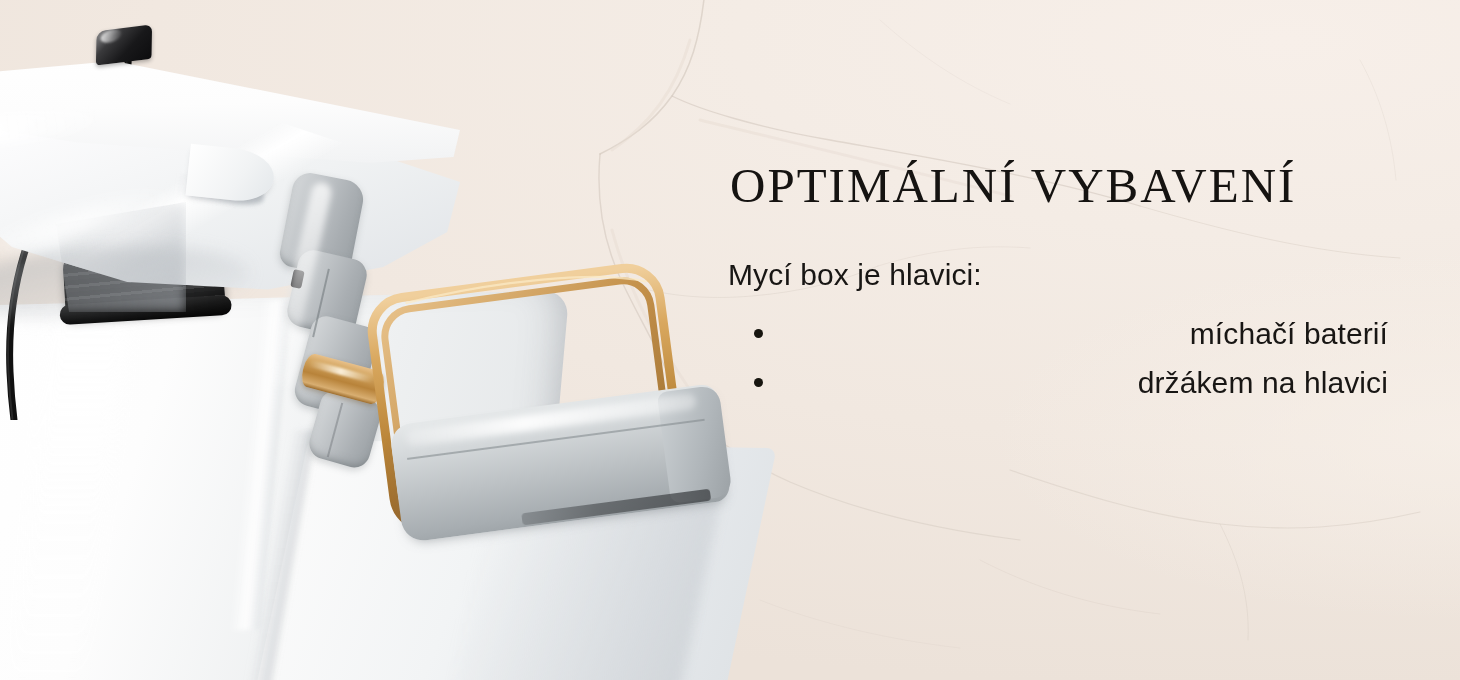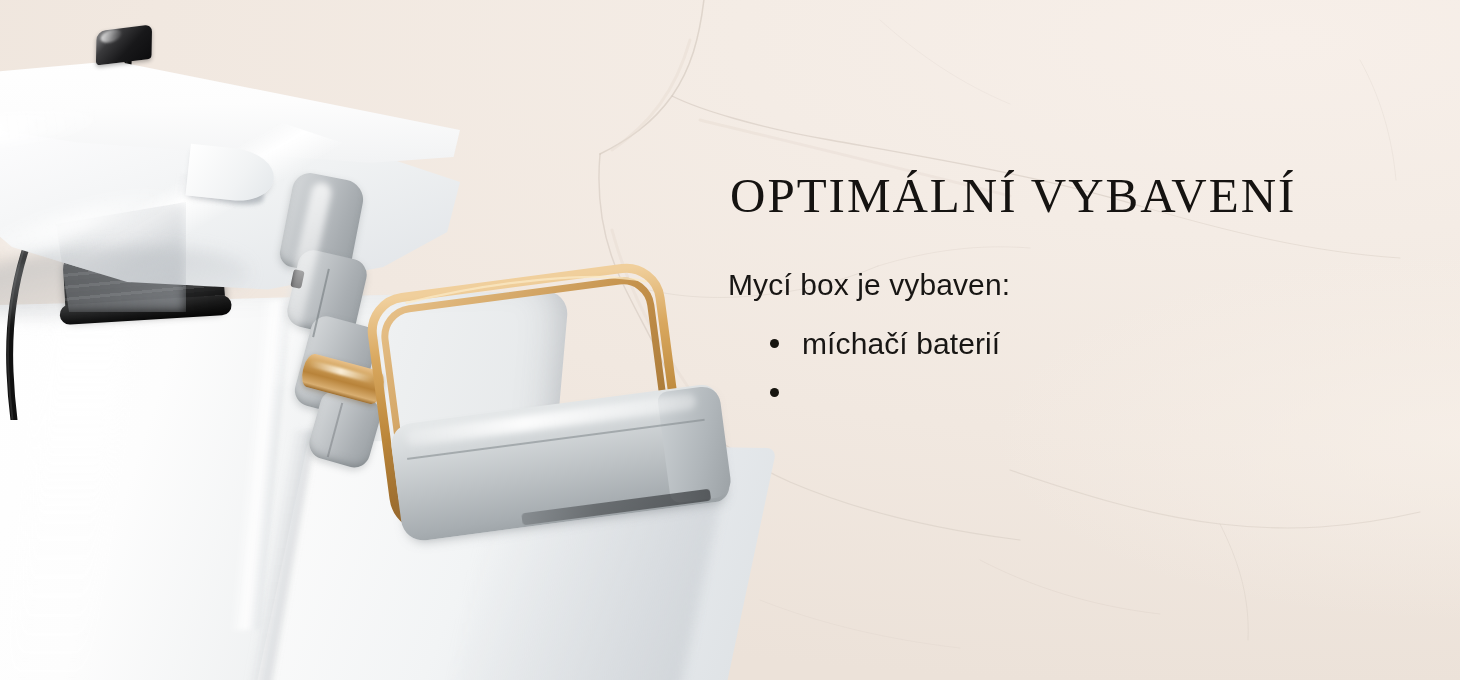--- a/index.html
+++ b/index.html
@@ -237,34 +237,34 @@
     position:absolute;left:270px;top:2px;width:62px;height:112px;border-radius:10px 18px 18px 10px;
     background:linear-gradient(110deg,#cdd2d5,#b0b6ba 60%,#9ba1a5);
   }
   .cushion-foot{
     position:absolute;left:120px;top:104px;width:190px;height:12px;border-radius:4px;
     background:linear-gradient(90deg,#7d8286,#55595c 40%,#3b3e41);
     opacity:.75;filter:blur(.6px);
   }
 
   
-  .copy{position:absolute;left:728px;top:170px;width:660px;}
+  .copy{position:absolute;left:728px;top:160px;width:660px;}
   .headline{
     font-family:"Liberation Serif", serif;
     font-size:49px;line-height:1.06;
     letter-spacing:2.0px;
     color:#151311;font-weight:400;
     margin:0 0 44px 2px;white-space:nowrap;
   }
   .lead{
     font-family:"Liberation Sans", sans-serif;
     font-size:30px;line-height:1.25;color:#181614;
     font-weight:400;margin:0 0 16px 0;letter-spacing:.1px;
   }
-  .list{list-style:none;margin:16px;padding:0 0 0 26px;}
+  .list{list-style:none;margin:0;padding:0 0 0 26px;text-align:right;}
   .list li{
     position:relative;
     font-family:"Liberation Sans", sans-serif;
     font-size:30px;line-height:49px;color:#181614;
     padding-left:32px;letter-spacing:.1px;white-space:nowrap;
   }
   .list li .bullet{
     position:absolute;left:0;top:20px;width:9px;height:9px;border-radius:50%;
     background:#17150f;
   }
@@ -385,25 +385,26 @@
       <div class="cushion-right"></div>
       <div class="cushion-hi"></div>
       <div class="cushion-seam"></div>
       <div class="cushion-foot"></div>
     </div>
 
   </div>
 
   <div class="copy">
     <h1 class="headline">OPTIMÁLNÍ VYBAVENÍ</h1>
-    <p class="lead">Mycí box je vybaven:</p>
+    <p class="lead">Mycí box je hlavici:</p>
     <ul class="list">
       <li>
         <span class="bullet"></span>
         <span>míchačí baterií</span>
       </li>
       <li>
         <span class="bullet"></span>
+        <span>držákem na hlavici</span>
       </li>
     </ul>
   </div>
 
 </div>
 
 </body></html>

